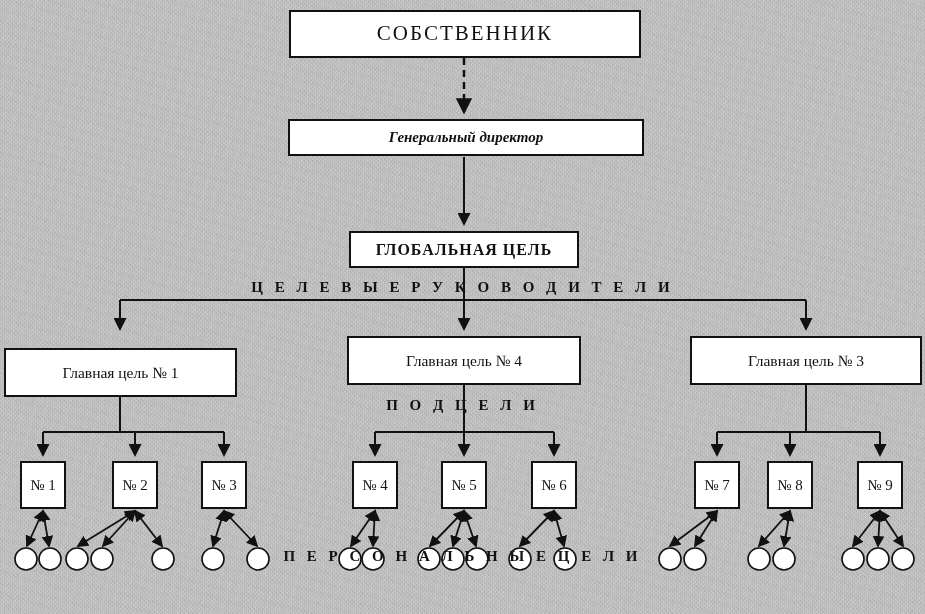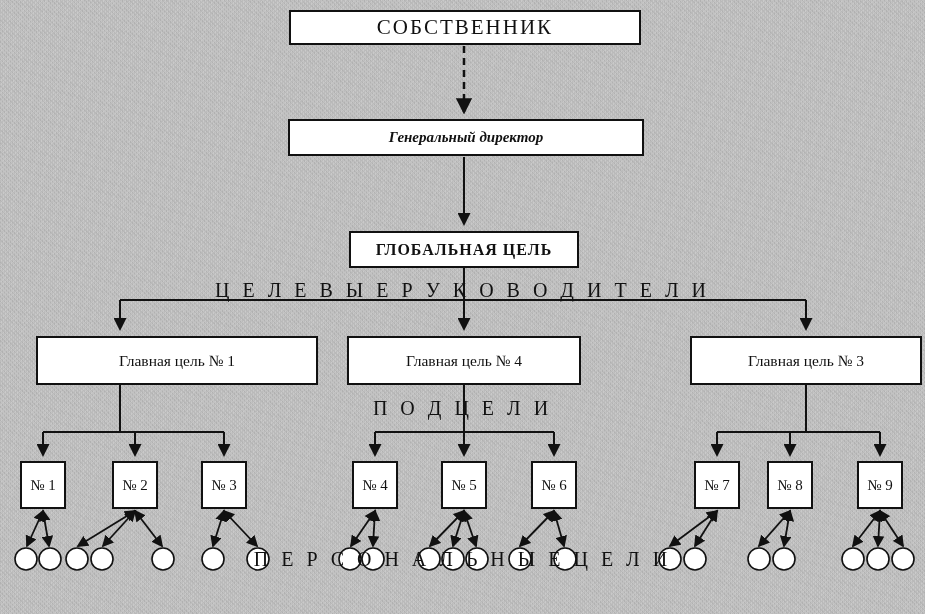--- a/index.html
+++ b/index.html
@@ -27,21 +27,21 @@
     display:flex;align-items:center;justify-content:center;text-align:center;
     line-height:1.1;
   }
   .box.owner{font-size:21px;letter-spacing:2px;}
   .box.director{font-size:15px;font-weight:bold;}
   .box.global{font-size:16px;font-weight:bold;letter-spacing:1px;}
   .box.maingoal{font-size:15.5px;}
   .box.subgoal{font-size:15px;}
   .seclabel{
     position:absolute;left:0;right:0;text-align:center;
-    font-weight:normal;font-size:20px;letter-spacing:4px;
+    font-weight:bold;font-size:15px;letter-spacing:4px;
   }
 </style>
 </head>
 <body>
 
 <div class="canvas">
 
   <svg class="wires" width="925" height="614" viewBox="0 0 925 614">
     <defs>
       <marker id="ah" viewBox="0 0 10 10" refX="8.5" refY="5" markerWidth="6.5" markerHeight="6.5" orient="auto-start-reverse">
@@ -129,29 +129,29 @@
       <circle class="pcircle" cx="670" cy="559" r="11"></circle>
       <circle class="pcircle" cx="695" cy="559" r="11"></circle>
       <circle class="pcircle" cx="759" cy="559" r="11"></circle>
       <circle class="pcircle" cx="784" cy="559" r="11"></circle>
       <circle class="pcircle" cx="853" cy="559" r="11"></circle>
       <circle class="pcircle" cx="878" cy="559" r="11"></circle>
       <circle class="pcircle" cx="903" cy="559" r="11"></circle>
     </g>
   </svg>
 
-  <div class="box owner" style="left:289px;top:10px;width:352px;height:35px;">СОБСТВЕННИК</div>
+  <div class="box owner" style="left:289px;top:10px;width:352px;height:48px;">СОБСТВЕННИК</div>
 
   <div class="box director" style="left:288px;top:119px;width:356px;height:37px;font-style:italic;">Генеральный директор</div>
 
   <div class="box global" style="left:349px;top:231px;width:230px;height:37px;">ГЛОБАЛЬНАЯ ЦЕЛЬ</div>
 
   <div class="seclabel" style="top:279px;">Ц Е Л Е В Ы Е   Р У К О В О Д И Т Е Л И</div>
 
-  <div class="box maingoal" style="left:4px;top:336px;width:282px;height:49px;margin-left:32px;">Главная цель № 1</div>
+  <div class="box maingoal" style="left:4px;top:348px;width:233px;height:49px;">Главная цель № 1</div>
   <div class="box maingoal" style="left:347px;top:336px;width:234px;height:49px;">Главная цель № 4</div>
   <div class="box maingoal" style="left:690px;top:336px;width:232px;height:49px;">Главная цель № 3</div>
 
   <div class="seclabel" style="top:397px;">П О Д Ц Е Л И</div>
 
   <div class="box subgoal" style="left:20px;top:461px;width:46px;height:48px;">№ 1</div>
   <div class="box subgoal" style="left:112px;top:461px;width:46px;height:48px;">№ 2</div>
   <div class="box subgoal" style="left:201px;top:461px;width:46px;height:48px;">№ 3</div>
   <div class="box subgoal" style="left:352px;top:461px;width:46px;height:48px;">№ 4</div>
   <div class="box subgoal" style="left:441px;top:461px;width:46px;height:48px;">№ 5</div>

